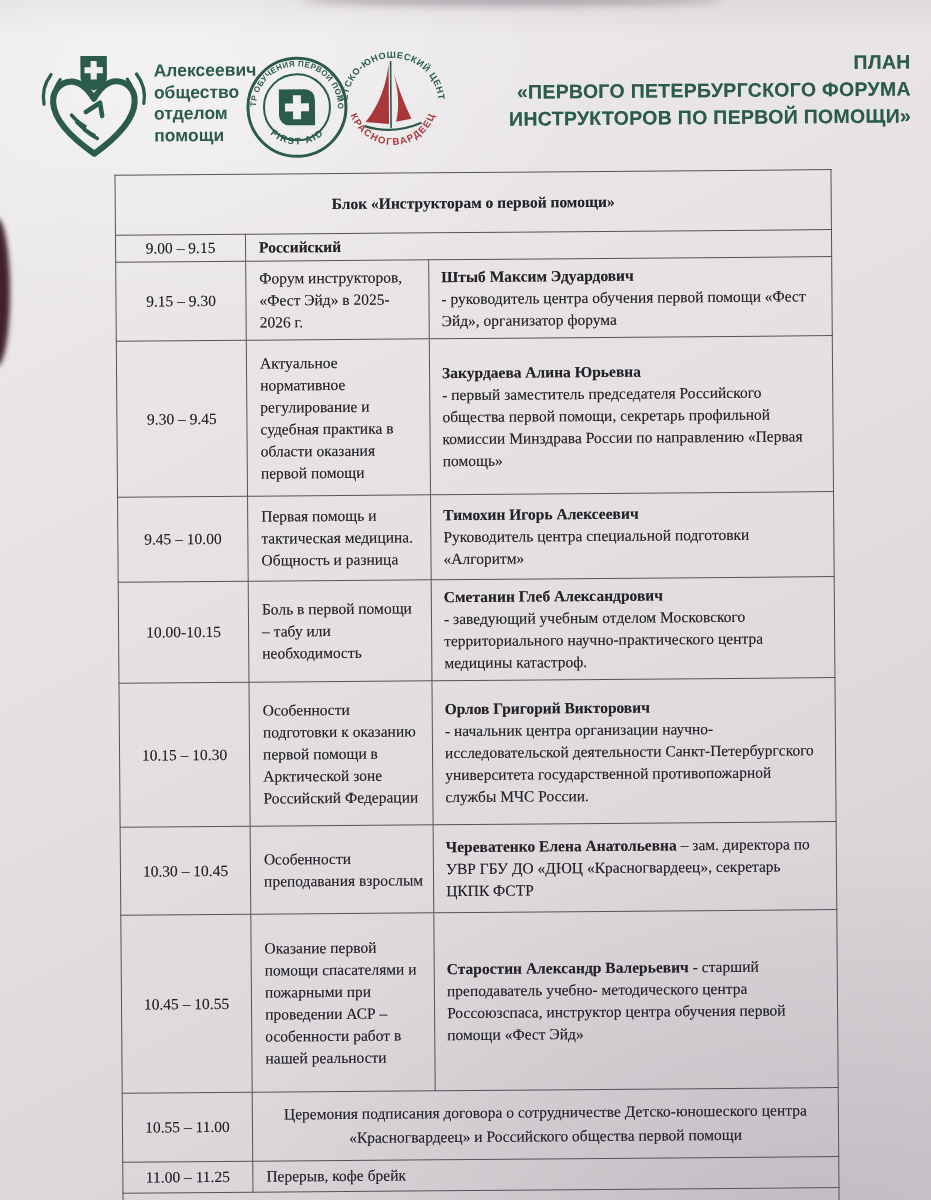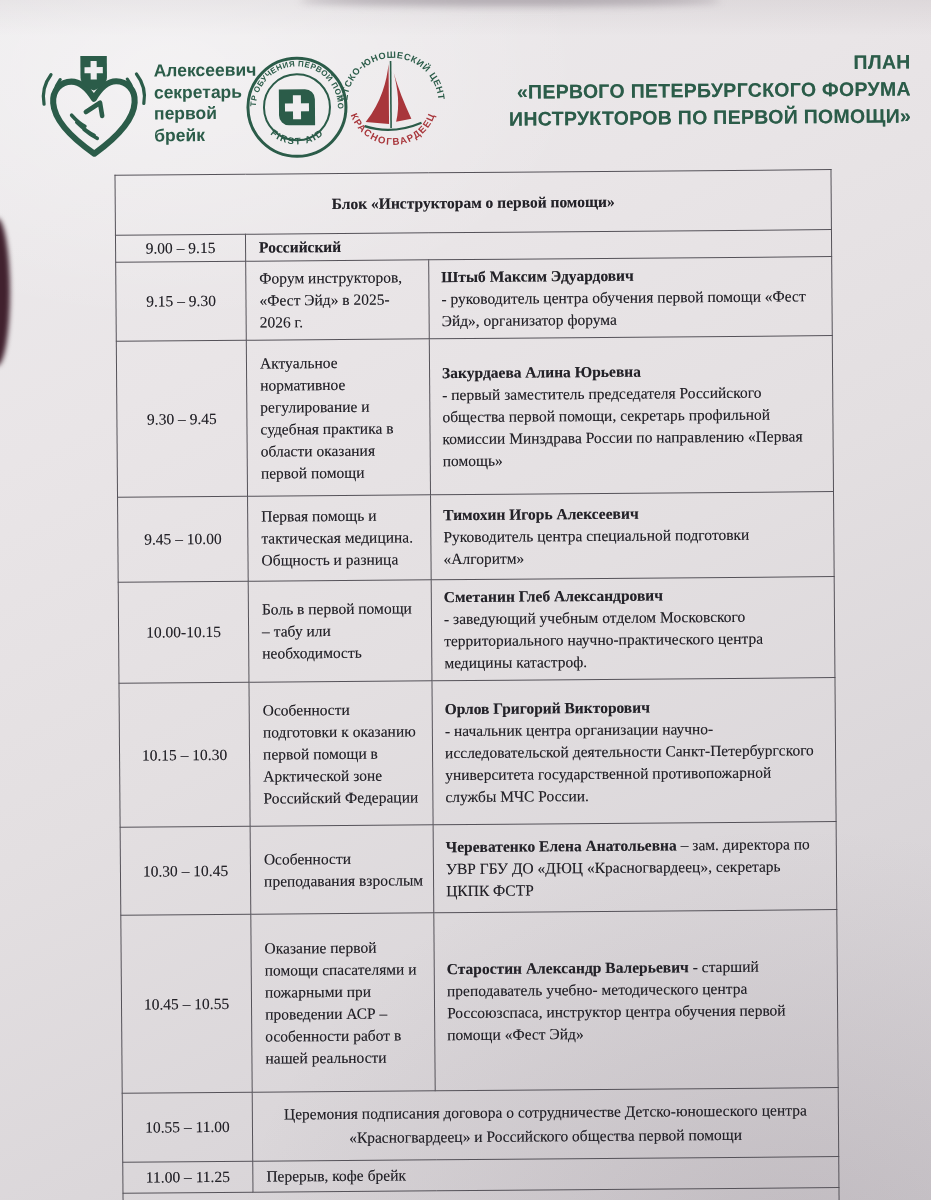--- a/index.html
+++ b/index.html
@@ -92,23 +92,23 @@
     </g>
     <path d="M42,5 h26 v21 c0,6 -6,10 -13,13 c-7,-3 -13,-7 -13,-13 z" fill="#2b5c49"></path>
     <g fill="#f0eef0">
       <rect x="52" y="10" width="6" height="18"></rect>
       <rect x="46" y="16" width="18" height="6"></rect>
     </g>
   </svg>
 
   <div class="org-lines">
     <div>Алексеевич</div>
-    <div>секретарь</div>
-    <div>первой</div>
-    <div>брейк</div>
+    <div>общество</div>
+    <div>отделом</div>
+    <div>помощи</div>
   </div>
 
   <svg class="hdr-logo logo2" width="104" height="104" viewBox="0 0 104 104">
     <defs>
       <path id="sealTop" d="M 11,52 A 41,41 0 1 1 93,52"></path>
       <path id="sealBottom" d="M 13,58 A 40,40 0 0 0 91,58"></path>
     </defs>
     <circle cx="52" cy="52" r="49" fill="none" stroke="#2b5c49" stroke-width="3"></circle>
     <circle cx="52" cy="52" r="33" fill="none" stroke="#2b5c49" stroke-width="2"></circle>
     <text font-family="Liberation Sans, DejaVu Sans, sans-serif" font-size="8" font-weight="bold" fill="#2b5c49" letter-spacing="0.4">

